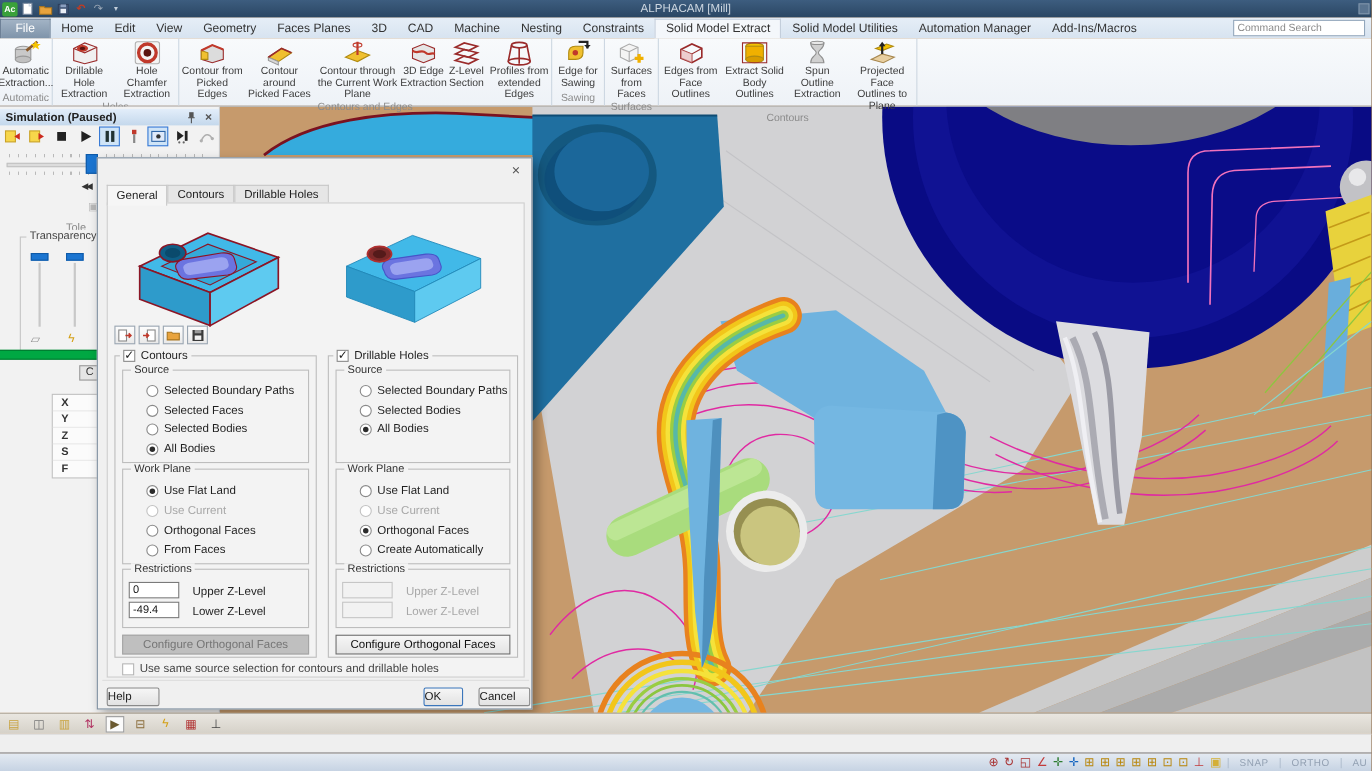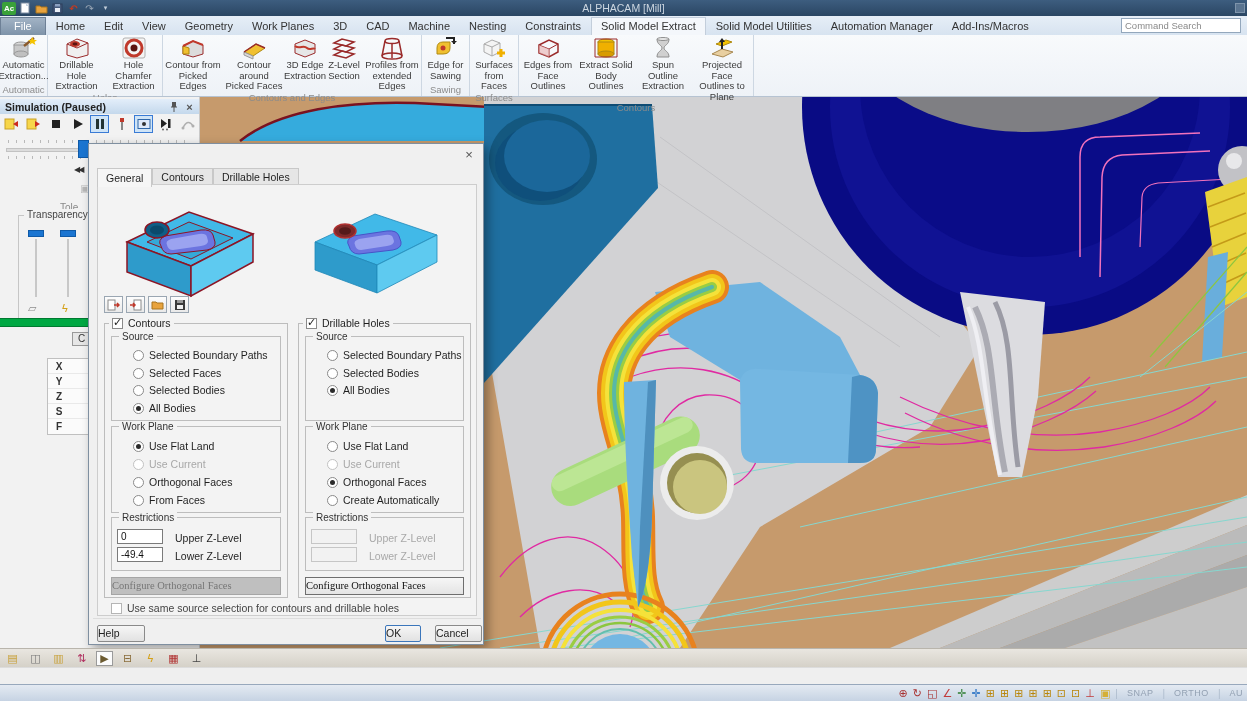--- a/index.html
+++ b/index.html
@@ -84,21 +84,21 @@
   .radio { width:11px; height:11px; border:1px solid #8a8a8a; border-radius:50%; background:#fff; position:relative; flex:none; }
   .radio.sel::after { content:""; position:absolute; left:2px; top:2px; width:5px; height:5px; border-radius:50%; background:#2b2b2b; }
   .opt.dis .radio { border-color:#c2c2c2; }
   .checkbox { width:11px; height:11px; border:1px solid #8a8a8a; background:#fff; position:relative; flex:none; }
   .checkbox.checked::after { content:"✓"; position:absolute; left:0px; top:-3px; font-size:11px; color:#222; }
   .checkbox.dim { border-color:#b5b5b5; }
   .zinput { position:absolute; width:46px; height:15px; border:1px solid #7a7a7a; font-size:10px; padding:0 3px; background:#fff; color:#111; }
   .zinput:disabled { background:#f2f2f2; border-color:#c6c6c6; }
   .zlabel { position:absolute; font-size:10.5px; color:#1f1f1f; }
   .zlabel.dim { color:#a8a8a8; }
-  .cfgbtn { position:absolute; height:18px; font-size:10.5px; line-height:16px;font-family:Liberation Serif, serif; }
+  .cfgbtn { position:absolute; height:18px; font-size:10.5px; text-align:center; line-height:16px; }
   .cfgbtn.disabled { background:#bfbfbf; color:#767676; border:1px solid #a5a5a5; }
   .cfgbtn.enabled { background:linear-gradient(180deg,#f6f6f6,#e4e4e4); color:#111; border:1px solid #6e6e6e; }
   .dlg-sep { position:absolute; left:4px; top:474px; width:388px; border-top:1px solid #ddd; }
   .dbtn { position:absolute; height:17px; background:linear-gradient(180deg,#f6f6f6,#e2e2e2); border:1px solid #8a8a8a; border-radius:2px; font-size:10.5px; text-align:left; line-height:15px; color:#222; }
   .dbtn.default { border:1px solid #3b76bb; }
 
   
   .toolbar-bottom { position:absolute; left:0; top:648px; width:1247px; height:19px;
     background:linear-gradient(180deg,#e9e6e0,#d5d1c8); border-top:1px solid #b9b5ac; display:flex; align-items:center; gap:6px; padding-left:4px; }
   .btb { width:17px; height:15px; display:flex; align-items:center; justify-content:center; font-size:11px; }
@@ -255,21 +255,21 @@
     <div class="title-text">ALPHACAM [Mill]</div>
     <div class="win-ctrl"></div>
   </div>
 
   <div class="menubar">
     <span class="mtab file">File</span>
     <span class="mtab">Home</span>
     <span class="mtab">Edit</span>
     <span class="mtab">View</span>
     <span class="mtab">Geometry</span>
-    <span class="mtab">Work Planes</span>
+    <span class="mtab">Faces Planes</span>
     <span class="mtab">3D</span>
     <span class="mtab">CAD</span>
     <span class="mtab">Machine</span>
     <span class="mtab">Nesting</span>
     <span class="mtab">Constraints</span>
     <span class="mtab active">Solid Model Extract</span>
     <span class="mtab">Solid Model Utilities</span>
     <span class="mtab">Automation Manager</span>
     <span class="mtab">Add-Ins/Macros</span>
     <input class="cmdsearch" placeholder="Command Search" style="">
@@ -323,20 +323,28 @@
             </svg>
           <span class="rlbl">Contour from Picked Edges</span>
         </div>
         <div class="rbtn" style="width:62px">
           <svg viewBox="0 0 28 24">
               <path d="M4,16 L16,8 L25,12 L13,20 Z" fill="#f0c030" stroke="#b08a10"></path>
               <path d="M4,16 L13,20 L13,23 L4,19 Z" fill="#d8d8d8" stroke="#999"></path>
               <path d="M4,16 L16,8 L25,12" stroke="#9a2b2b" stroke-width="1.5" fill="none"></path>
             </svg>
           <span class="rlbl">Contour around Picked Faces</span>
+        </div>
+        <div class="rbtn" style="width:80px">
+          <svg viewBox="0 0 28 24">
+              <path d="M3,16 L14,10 L25,14 L14,20 Z" fill="#f0c030" stroke="#b08a10"></path>
+              <line x1="14" y1="2" x2="14" y2="14" stroke="#c0392b" stroke-width="2"></line>
+              <ellipse cx="14" cy="5" rx="4" ry="2" fill="none" stroke="#c0392b"></ellipse>
+            </svg>
+          <span class="rlbl">Contour through the Current Work Plane</span>
         </div>
         <div class="rbtn" style="width:40px">
           <svg viewBox="0 0 28 24">
               <path d="M4,8 L14,4 L24,8 L24,17 L14,21 L4,17 Z" fill="#e6e6e6" stroke="#9a2b2b"></path>
               <path d="M4,10 C9,14 12,8 16,12 C19,15 22,11 24,13" stroke="#c0392b" stroke-width="2" fill="none"></path>
             </svg>
           <span class="rlbl">3D Edge Extraction</span>
         </div>
         <div class="rbtn" style="width:38px">
           <svg viewBox="0 0 28 24">

